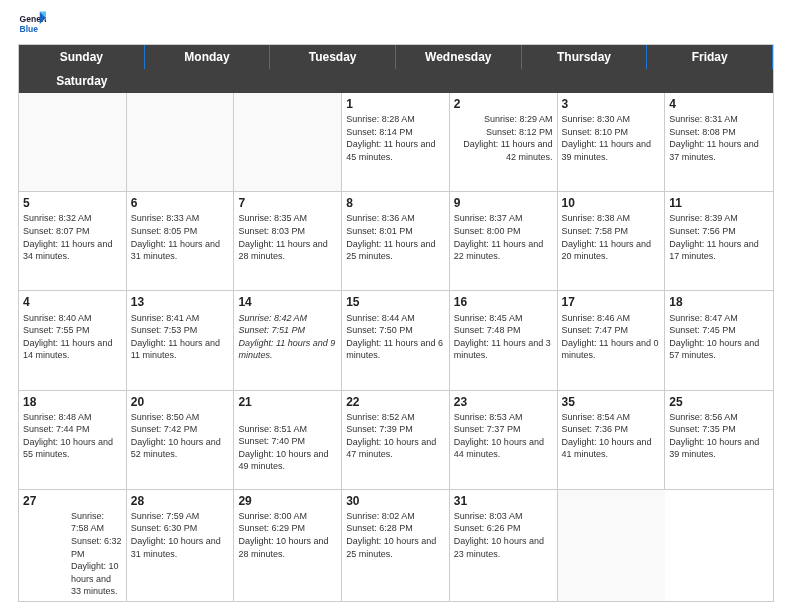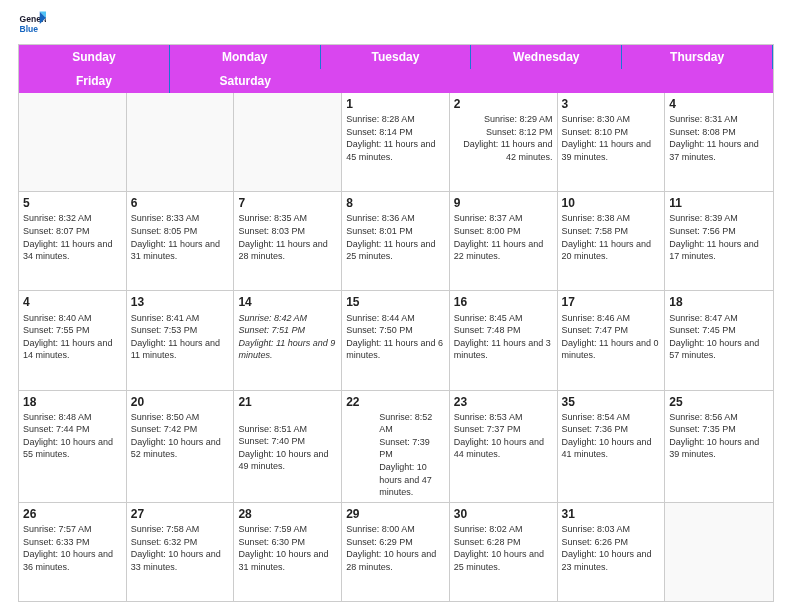--- a/index.html
+++ b/index.html
@@ -46,22 +46,22 @@
       color: #444;
     }
     .calendar {
       flex: 1;
       display: flex;
       flex-direction: column;
       border: 1px solid #ccc;
     }
     .cal-header {
       display: grid;
-      grid-template-columns: repeat(5, 1fr);
-      background: #d946ef;
+      grid-template-columns: repeat(6, 1fr);
+      background: #404040;
     }
     .cal-header-cell {
       color: #fff;
       font-size: 12px;
       font-weight: bold;
       text-align: center;
       padding: 5px 2px;
       border-right: 1px solid #1a78d4;
     }
     .cal-header-cell:last-child { border-right: none; }
@@ -262,21 +262,21 @@
 Daylight: 10 hours and 52 minutes.</div>
           </div>
           <div class="cal-cell">
             <span class="day-num">21</span>
             <div class="day-info" style="white-space: pre-line; margin-top: 13px;">Sunrise: 8:51 AM
 Sunset: 7:40 PM
 Daylight: 10 hours and 49 minutes.</div>
           </div>
           <div class="cal-cell">
             <span class="day-num">22</span>
-            <div class="day-info" style="white-space: pre-line; margin-left: 33px;">Sunrise: 8:52 AM
+            <div class="day-info" style="white-space: pre-line;">Sunrise: 8:52 AM
 Sunset: 7:39 PM
 Daylight: 10 hours and 47 minutes.</div>
           </div>
           <div class="cal-cell">
             <span class="day-num">23</span>
             <div class="day-info" style="white-space: pre-line;">Sunrise: 8:53 AM
 Sunset: 7:37 PM
 Daylight: 10 hours and 44 minutes.</div>
           </div>
           <div class="cal-cell">
@@ -287,28 +287,22 @@
           </div>
           <div class="cal-cell">
             <span class="day-num">25</span>
             <div class="day-info" style="white-space: pre-line;">Sunrise: 8:56 AM
 Sunset: 7:35 PM
 Daylight: 10 hours and 39 minutes.</div>
           </div>
         </div>
         <div class="cal-row">
           <div class="cal-cell">
-            <span class="day-num">26</span>
-            <div class="day-info" style="white-space: pre-line;">Sunrise: 7:57 AM
-Sunset: 6:33 PM
-Daylight: 10 hours and 36 minutes.</div>
-          </div>
-          <div class="cal-cell">
             <span class="day-num">27</span>
-            <div class="day-info" style="white-space: pre-line;">Sunrise: 7:58 AM
+            <div class="day-info" style="white-space: pre-line; margin-left: 48px;">Sunrise: 7:58 AM
 Sunset: 6:32 PM
 Daylight: 10 hours and 33 minutes.</div>
           </div>
           <div class="cal-cell">
             <span class="day-num">28</span>
             <div class="day-info" style="white-space: pre-line;">Sunrise: 7:59 AM
 Sunset: 6:30 PM
 Daylight: 10 hours and 31 minutes.</div>
           </div>
           <div class="cal-cell">

